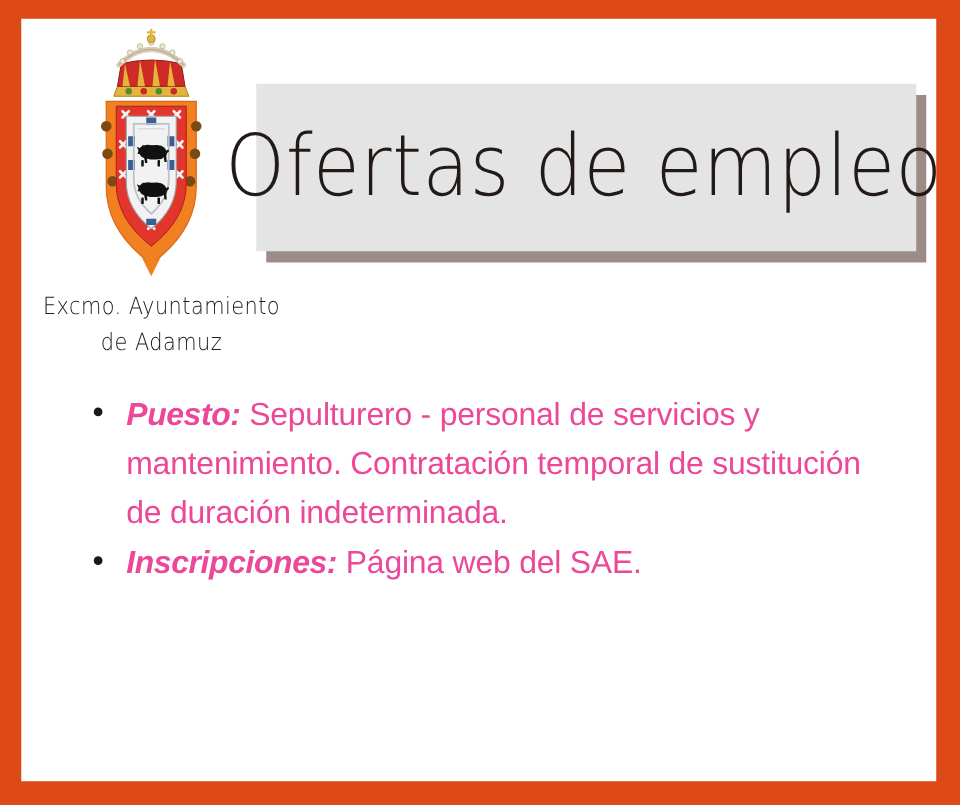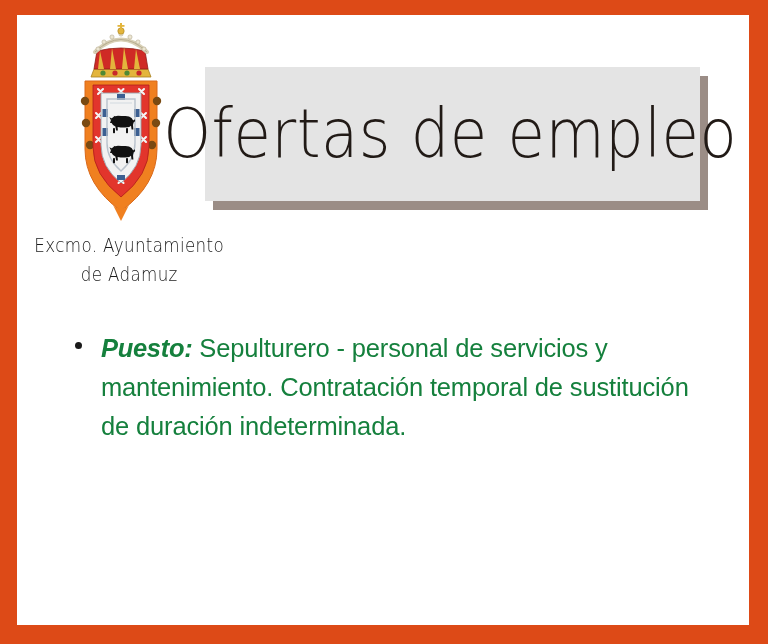--- a/index.html
+++ b/index.html
@@ -60,20 +60,21 @@
   .crest-caption .line1 { display: block; }
   .crest-caption .line2 { display: block; }
 
   
   .banner-wrap {
     position: absolute;
     left: 188px;
     top: 52px;
     width: 495px;
     height: 134px;
+    padding-left: 33px;
   }
   .banner-shadow {
     position: absolute;
     left: 8px;
     top: 9px;
     width: 100%;
     height: 100%;
     background: #9b8d86;
   }
   .banner {
@@ -96,26 +97,26 @@
     letter-spacing: 0.5px;
     white-space: nowrap;
     transform: scaleX(0.95) scaleY(1.06);
     padding-right: 4px;
   }
 
   
   .offer-list {
     position: absolute;
     left: 52px;
-    top: 314px;
+    top: 298px;
     width: 640px;
     margin: 0;
     padding: 0;
     list-style: none;
-    color: #15803d;
+    color: #ec4899;
   }
 
   .offer-item {
     position: relative;
     padding-left: 32px;
     font-size: 25.5px;
     line-height: 1.52;
     letter-spacing: -0.15px;
     margin-bottom: 2px;
   }
@@ -270,15 +271,20 @@
 
   <ul class="offer-list">
 
     <li class="offer-item">
       <span class="bullet"></span>
       <span class="offer-label">Puesto:</span>
       <span class="offer-value">Sepulturero - personal de servicios y mantenimiento. Contratación temporal de sustitución de duración indeterminada.</span>
     </li>
 
 
+    <li class="offer-item">
+      <span class="bullet"></span>
+      <span class="offer-label">Inscripciones:</span>
+      <span class="offer-value">Página web del SAE.</span>
+    </li>
 
   </ul>
 </div>
 
 </body></html>

